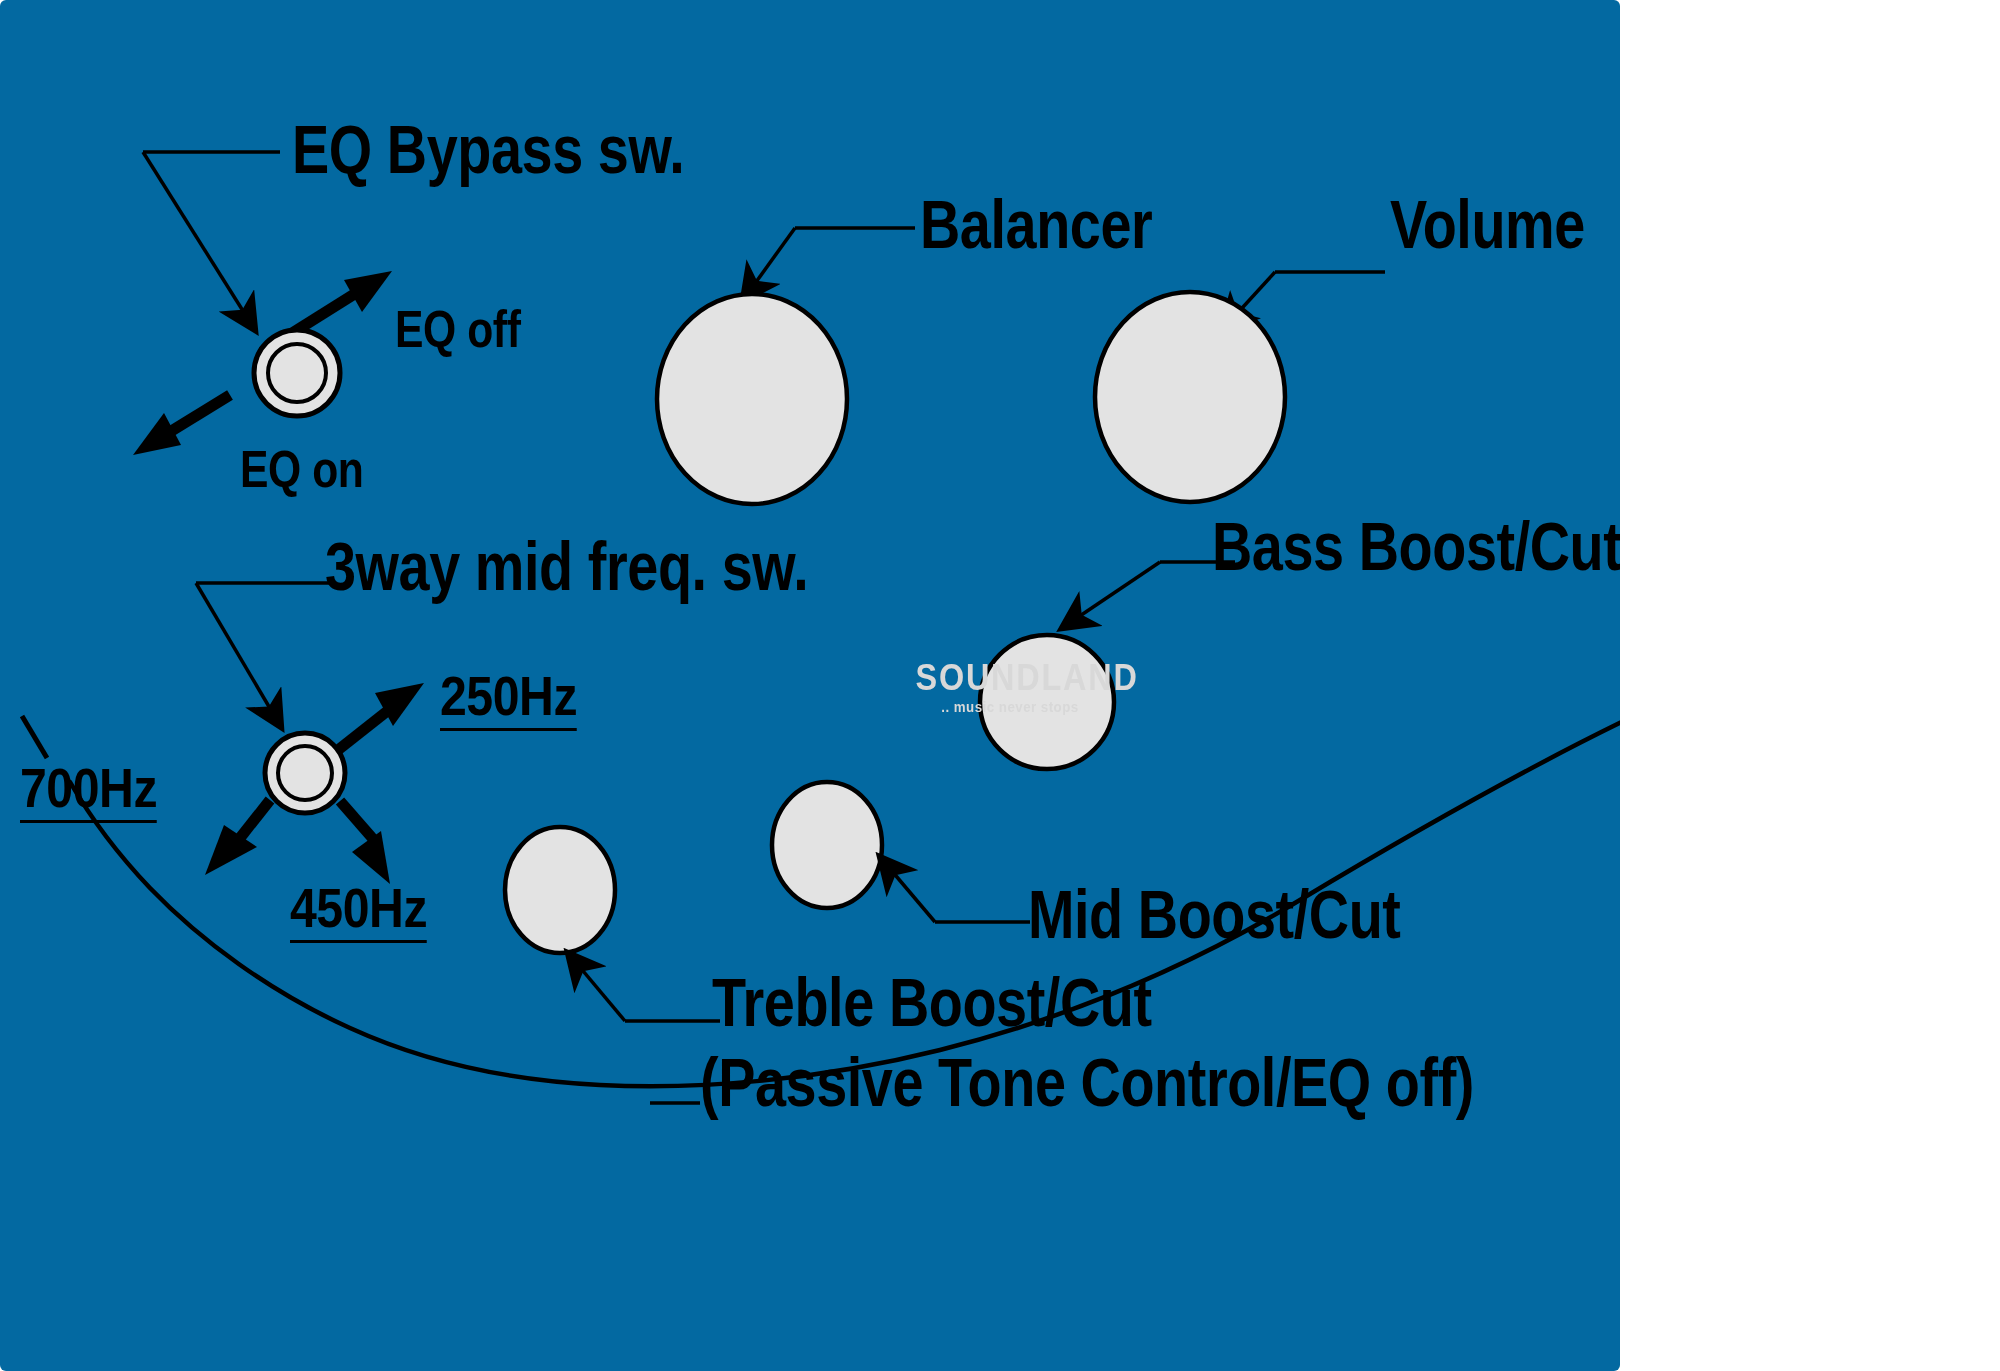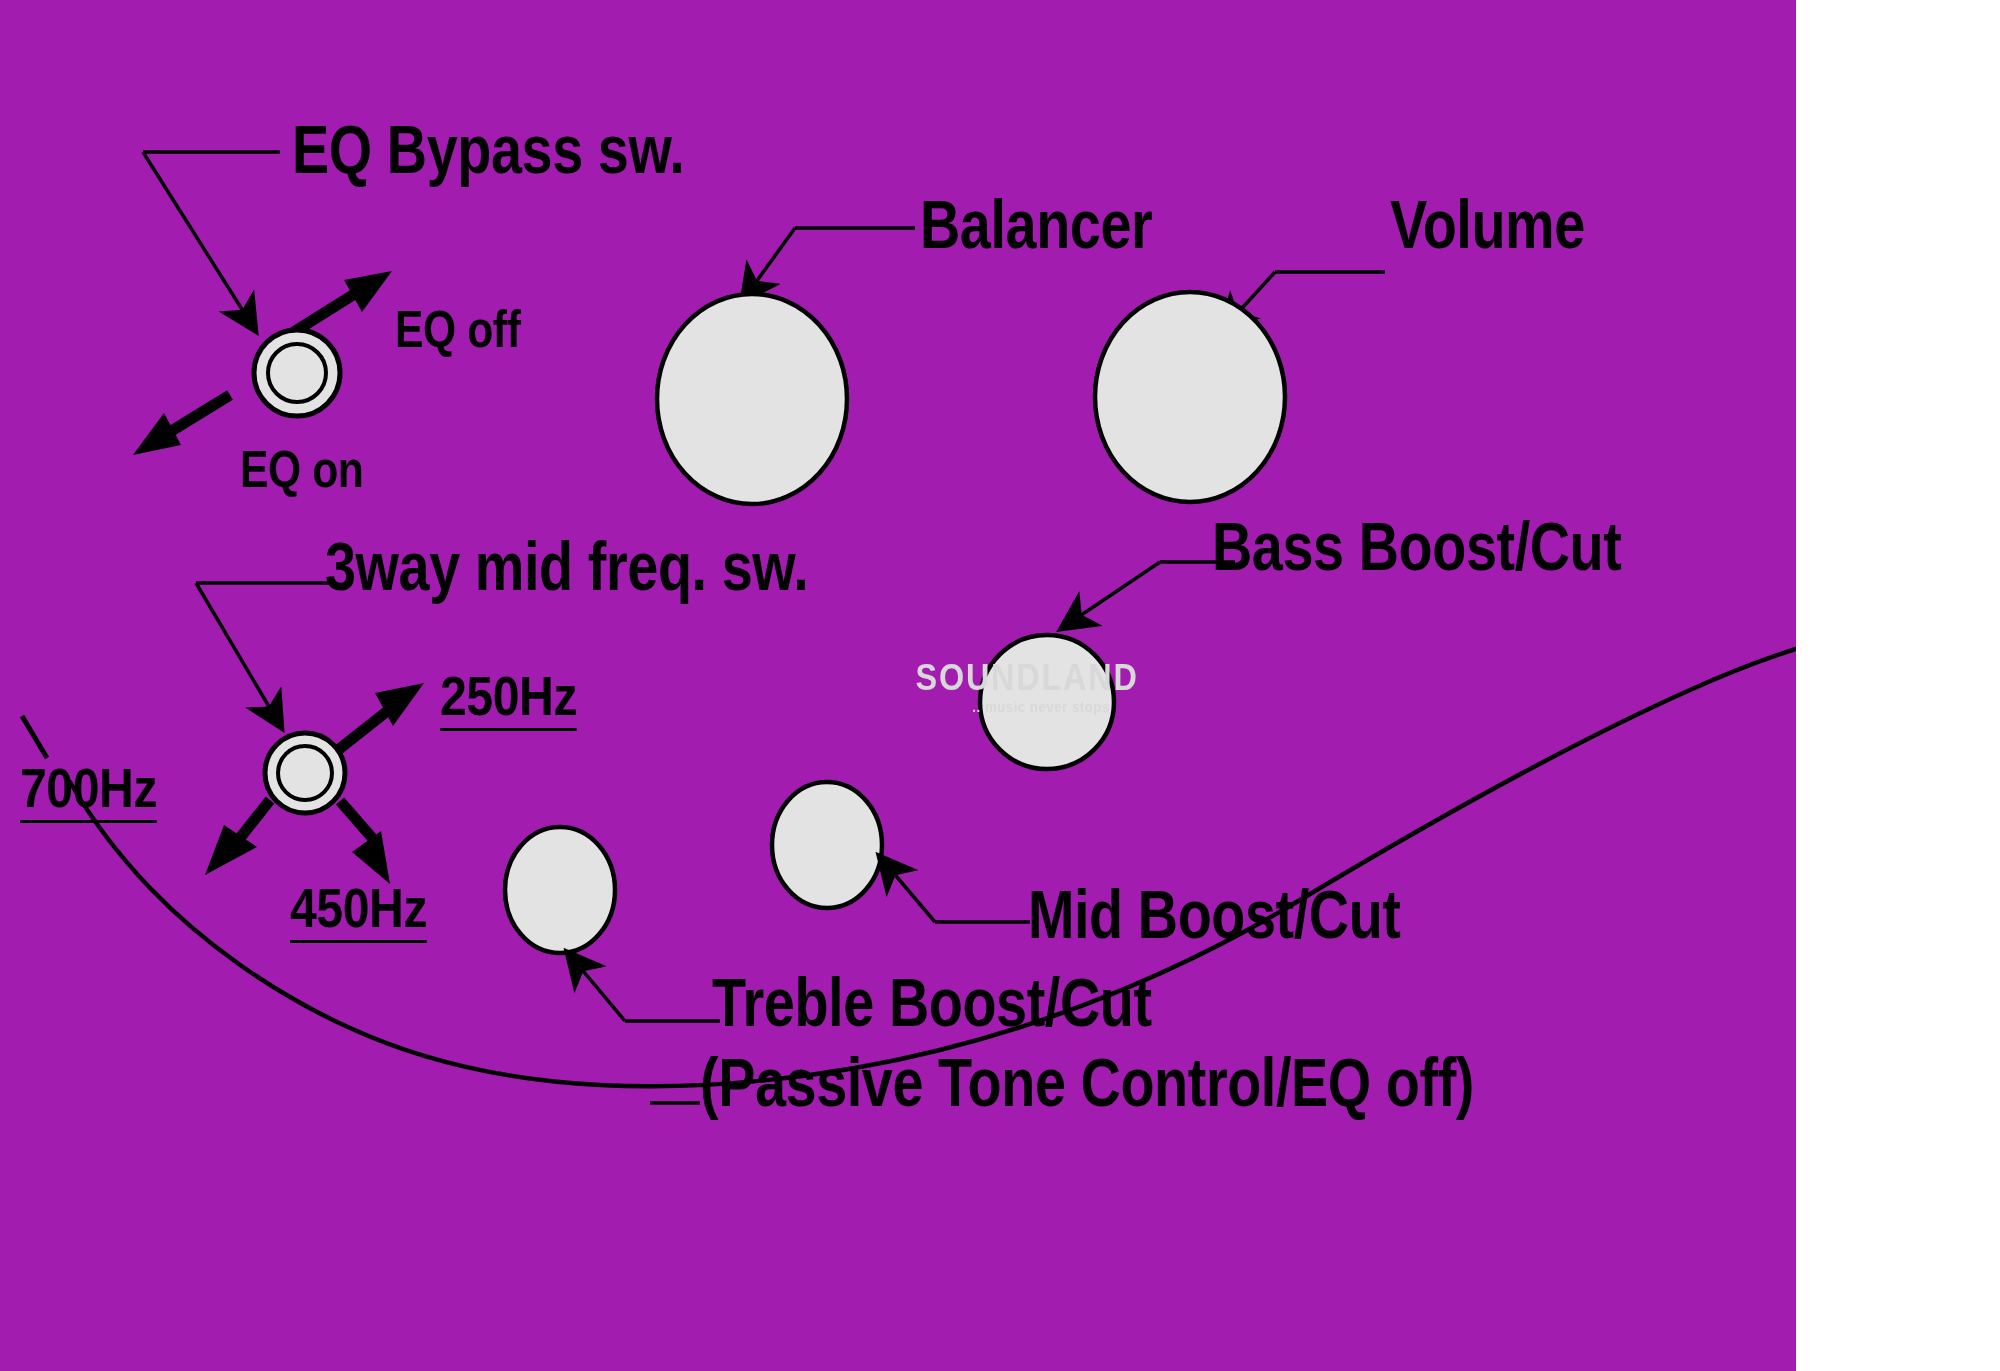--- a/index.html
+++ b/index.html
@@ -3,25 +3,26 @@
 <meta charset="utf-8">
 <title>Bass Preamp Control Layout Diagram</title>
 <style>
   html, body {
     margin: 0;
     padding: 0;
     background: #ffffff;
   }
   #stage {
     position: relative;
-    width: 1796px;
+    width: 1620px;
     height: 1371px;
-    background: #a21caf;
+    background: #0369a1;
     overflow: hidden;
     font-family: "Liberation Sans", "DejaVu Sans", sans-serif;
+    border-radius: 6px;
   }
   #vector-layer {
     position: absolute;
     left: 0; top: 0;
     width: 2000px;
     height: 1371px;
   }
   .lbl {
     position: absolute;
     color: #000000;
@@ -48,21 +49,21 @@
     letter-spacing: -0.5px;
     border-bottom: 3px solid #000;
     padding-bottom: 4px;
   }
   .wm {
     position: absolute;
     pointer-events: none;
     font-family: "Liberation Sans", "DejaVu Sans", sans-serif;
     color: #d8d8d8;
     font-weight: bold;
-    text-align: right;
+    text-align: center;
     line-height: 1;
   }
   .wm-main {
     font-size: 36px;
     letter-spacing: 2px;
     transform: scaleX(0.9);
     transform-origin: center;
   }
   .wm-sub {
     font-size: 14px;

